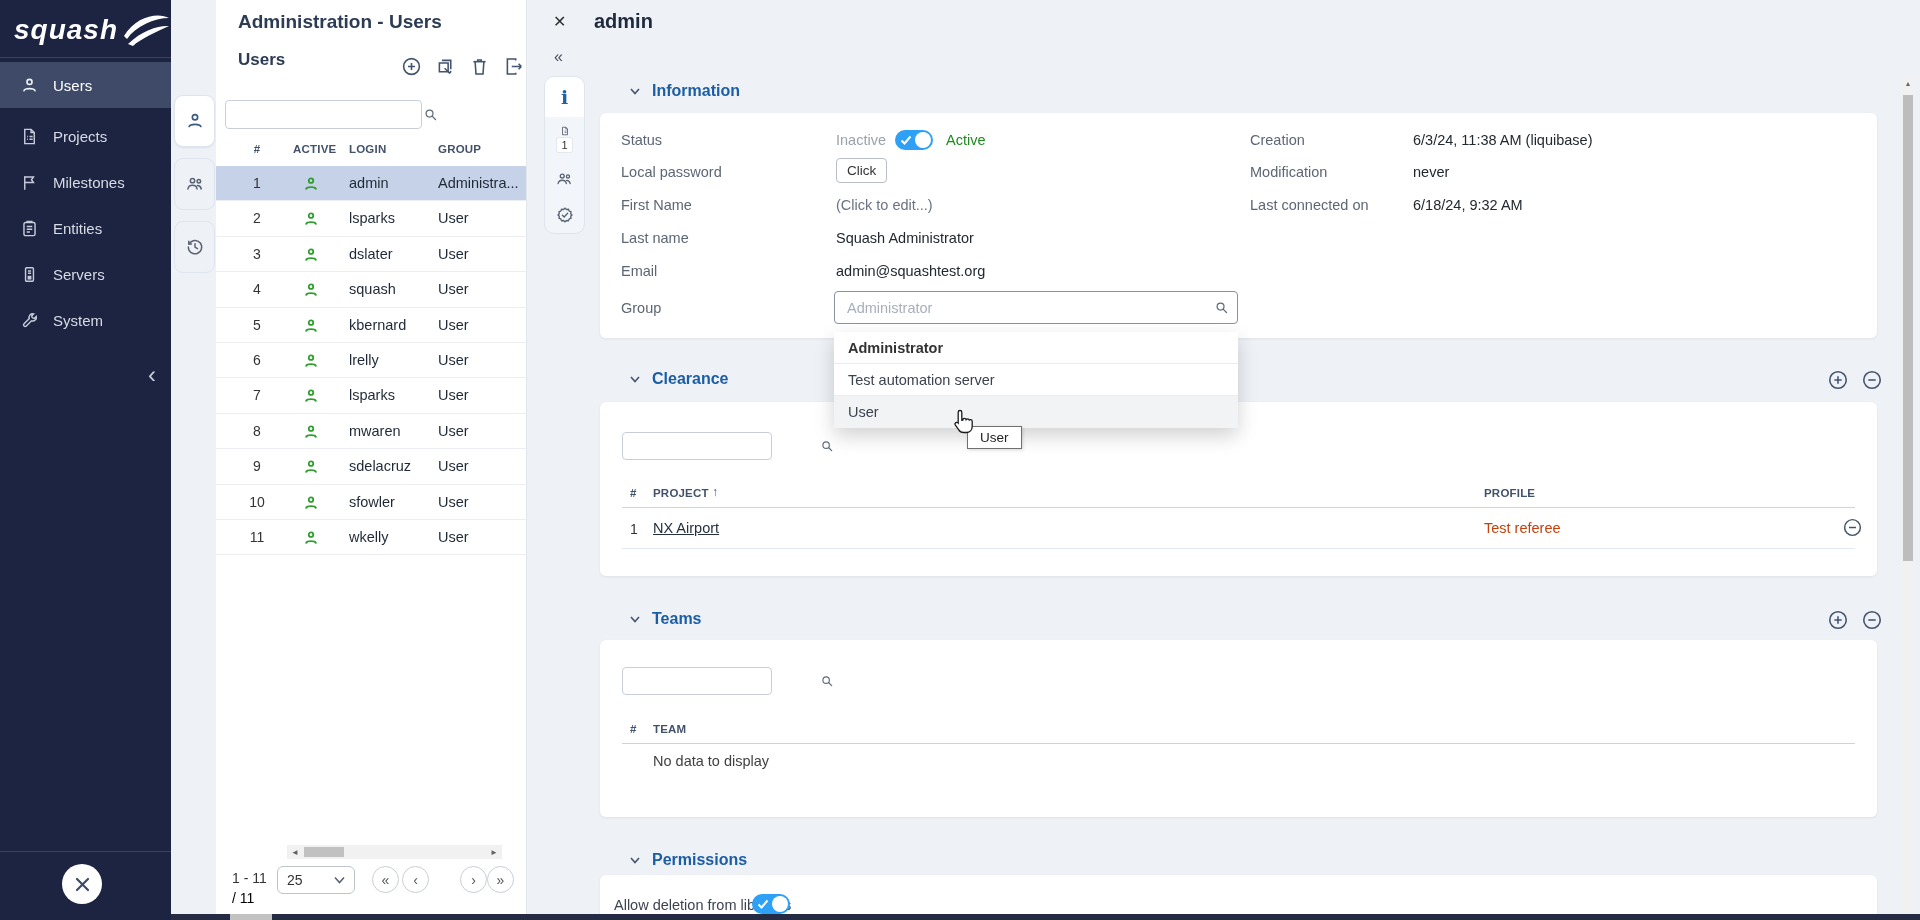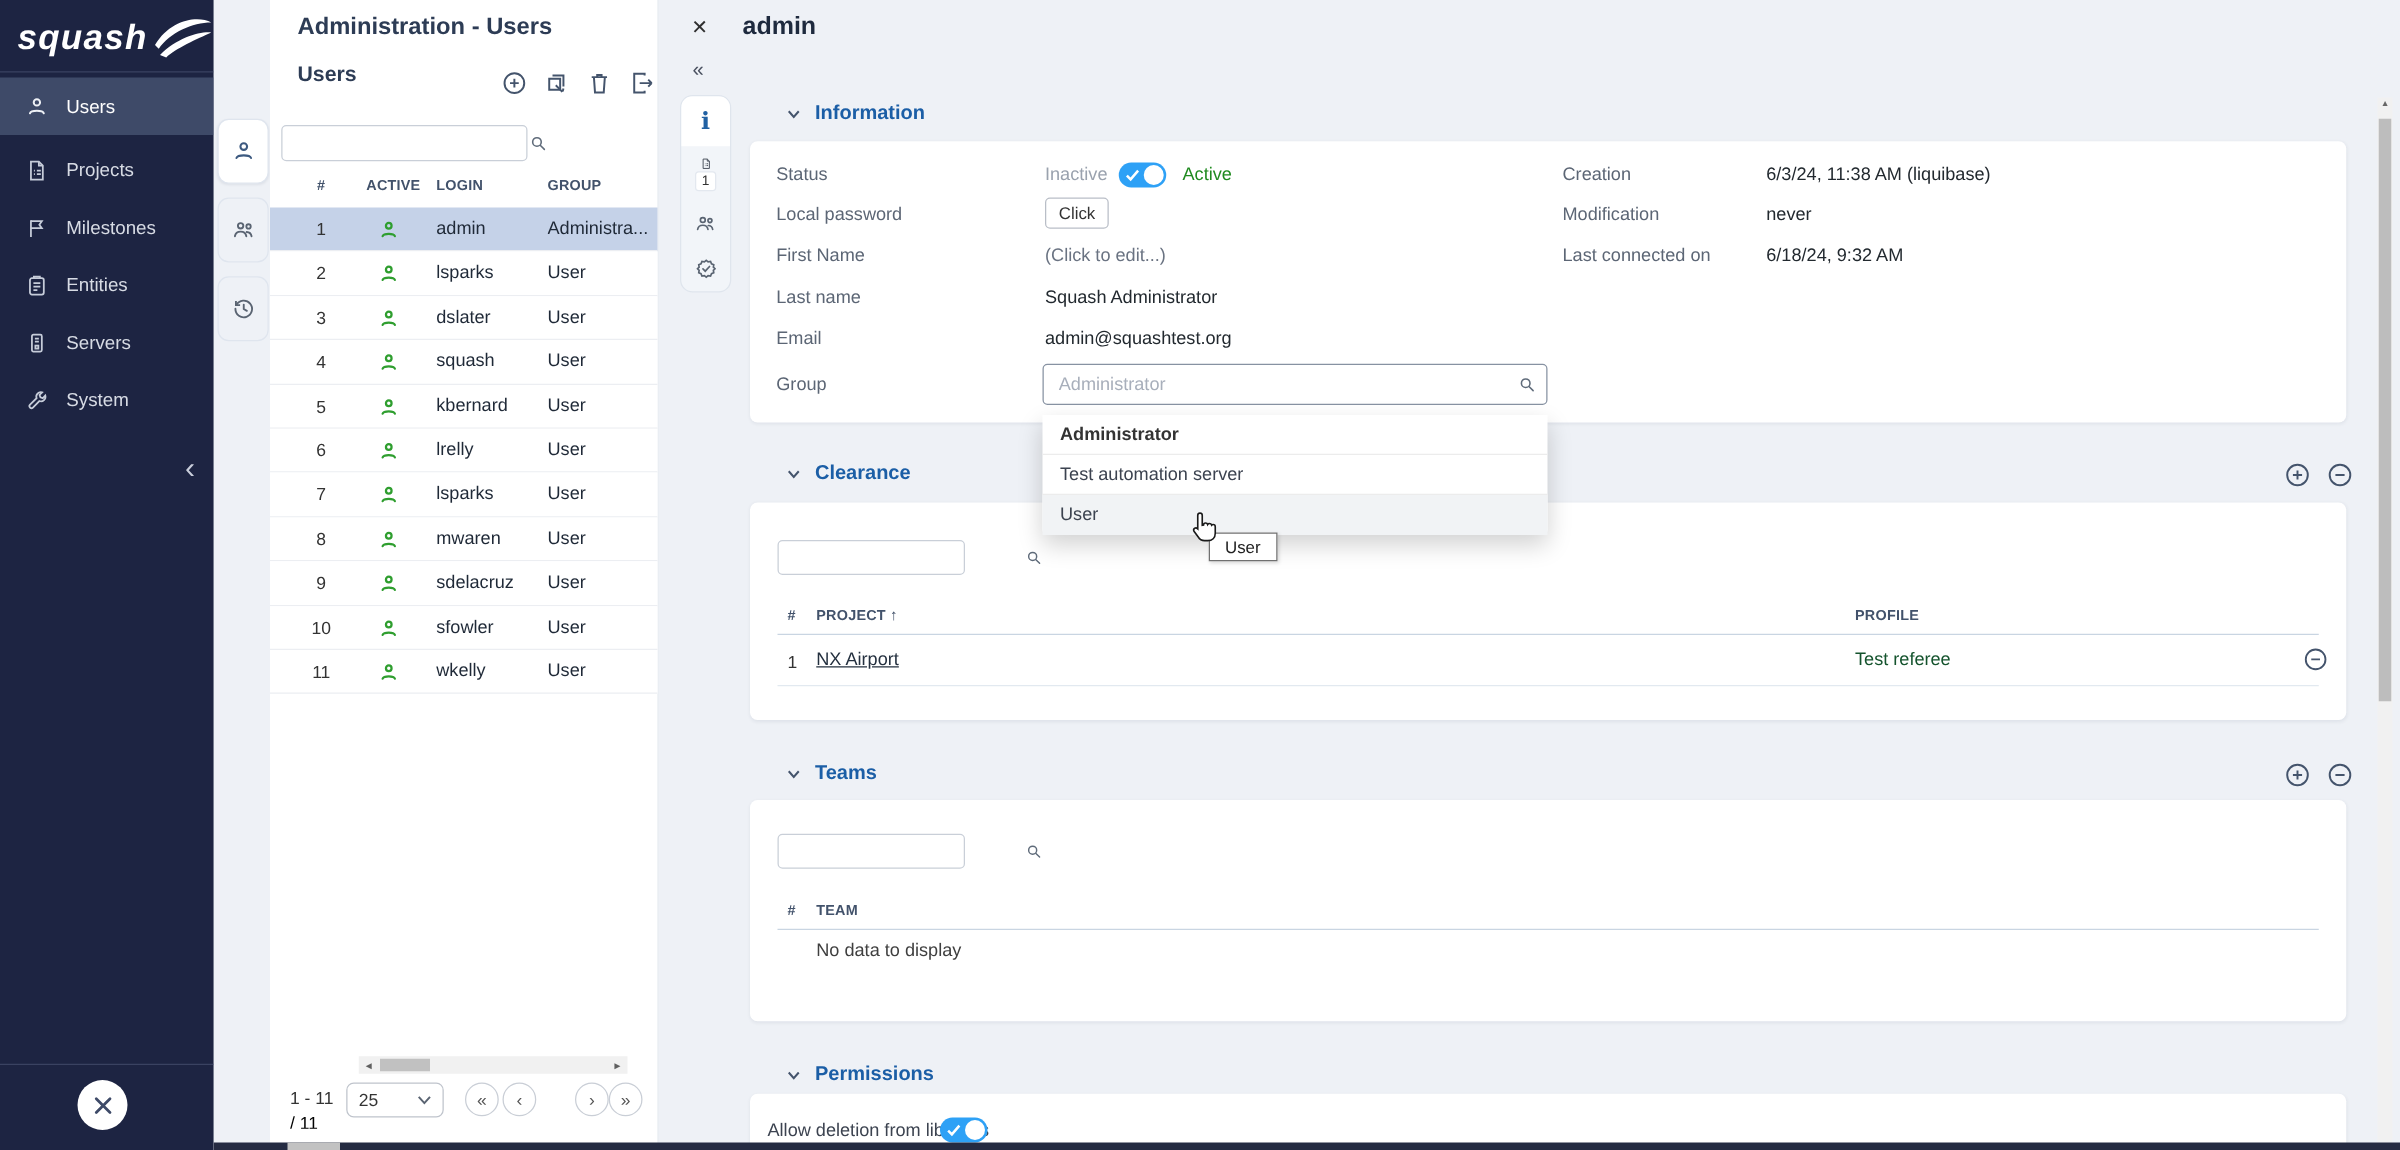--- a/index.html
+++ b/index.html
@@ -524,21 +524,21 @@
       </div>
       <span class="abs thead2" style="left:30px; top:85px;">#</span>
       <span class="abs thead2" style="left:53px; top:85px;">PROJECT</span>
       <span class="abs" style="left:112px; top:83px; font-size:12px; color:#44546c;">↑</span>
       <span class="abs thead2" style="left:884px; top:85px;">PROFILE</span>
       <div class="abs tline" style="left:22px; right:22px; top:105px;"></div>
 
       <div class="abs" style="left:0; top:106px; width:1277px; height:40px;">
         <span class="abs" style="left:30px; top:13px; font-size:14px; color:#333;">1</span>
         <span class="abs link" style="left:53px; top:12px;">NX Airport</span>
-        <span class="abs" style="left:884px; top:12px; font-size:14.5px; color:#14532d;">Test referee</span>
+        <span class="abs" style="left:884px; top:12px; font-size:14.5px; color:#c2410c;">Test referee</span>
         <span class="abs circ-ic" style="left:1242px; top:9px;">
           <svg viewBox="0 0 24 24" fill="none" stroke="currentColor" stroke-width="1.7" width="21" height="21">
               <circle cx="12" cy="12" r="9"></circle>
               <path d="M8 12h8"></path>
             </svg>
         </span>
       </div>
       <div class="abs rowline" style="left:22px; right:22px; top:146px;"></div>
     </div>
 

